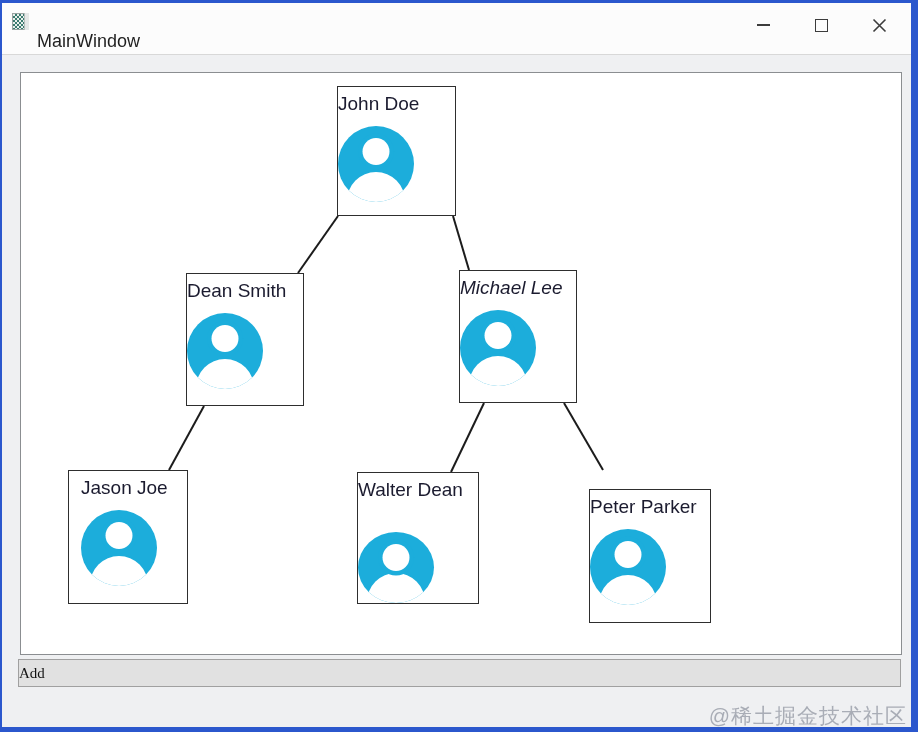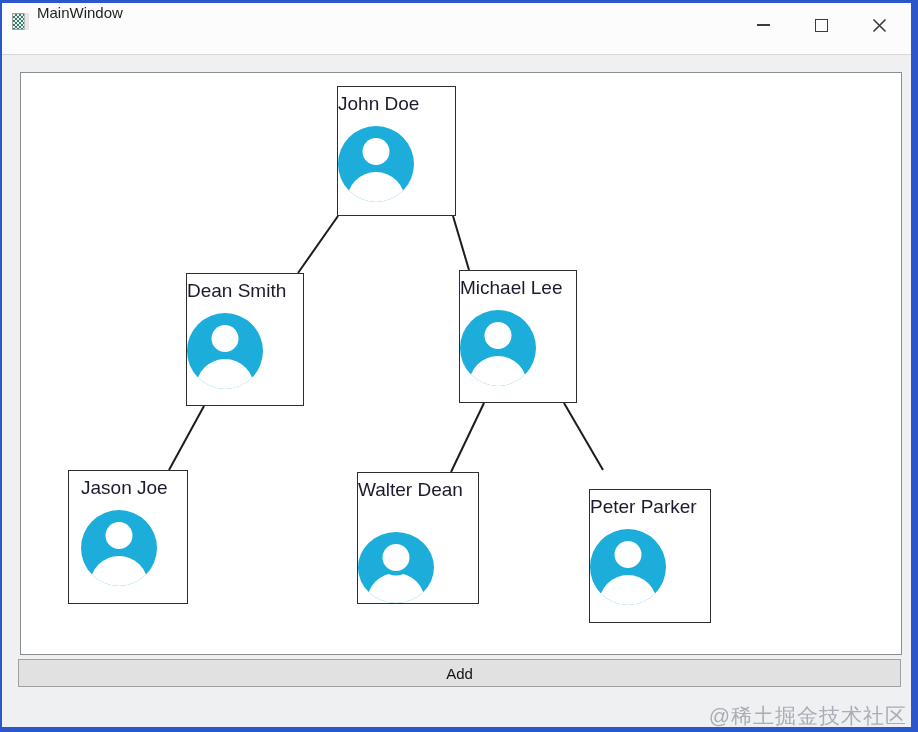--- a/index.html
+++ b/index.html
@@ -19,21 +19,21 @@
   .wb-left{left:0;top:0;bottom:0;width:2px;}
   .wb-right{right:0;top:0;bottom:0;width:7px;}
   .wb-bottom{left:0;bottom:0;right:0;height:5px;}
 
   
   .titlebar{position:absolute;left:0;top:0;width:100%;height:55px;background:#fcfcfc;border-bottom:1px solid #d8d8d8;}
   .app-icon{position:absolute;left:12px;top:13px;width:17px;height:17px;border:1px solid #9aa3a1;background:
     repeating-conic-gradient(#3a7a6e 0% 25%, #e8efec 0% 50%);
     background-size:4px 4px;}
   .app-icon::after{content:"";position:absolute;right:-1px;top:-1px;width:4px;height:17px;background:#e4e7e6;border-left:1px solid #b5bcba;}
-  .title-text{position:absolute;left:37px;top:4px;font-size:15px;color:#1f1f1f;}
+  .title-text{position:absolute;left:37px;top:31px;font-size:18px;color:#1f1f1f;}
   .winbtn{position:absolute;top:3px;height:44px;width:58px;display:flex;align-items:center;justify-content:center;cursor:default;}
   .btn-min{left:734px;} .btn-max{left:792px;} .btn-close{left:850px;}
   .glyph-min{width:13px;height:2px;background:#3c3c3c;}
   .glyph-max{width:13px;height:13px;border:1.6px solid #3c3c3c;background:transparent;}
 
   
   .canvas{position:absolute;left:20px;top:72px;width:882px;height:583px;background:#ffffff;border:1px solid #8b8e91;}
   .edges{position:absolute;left:0;top:0;width:882px;height:583px;}
 
   
@@ -42,21 +42,21 @@
   .node-name{font-size:19px;color:#1b1b2f;white-space:nowrap;line-height:24px;}
   .avatar{position:relative;width:76px;height:76px;border-radius:50%;background:var(--avatar);overflow:hidden;margin-top:10px;}
   .avatar-body{position:absolute;left:50%;bottom:-3px;transform:translateX(-50%);
         width:58px;height:33px;background:#ffffff;border-radius:29px 29px 0 0;}
   .avatar-head{position:absolute;left:50%;top:12px;transform:translateX(-50%);
         width:27px;height:27px;background:#ffffff;border-radius:50%;
         box-shadow:0 0 0 4.5px var(--avatar);}
 
   
   .add-button{position:absolute;left:18px;top:659px;width:883px;height:28px;background:#e1e1e1;border:1px solid #a0a0a0;
-        display:flex;align-items:center;justify-content:center;font-size:15px;color:#121212;}
+        display:flex;align-items:center;font-size:15px;color:#121212;font-family:Liberation Serif, serif;}
   .watermark{position:absolute;top:702px;right:11px;font-size:21px;color:#a9adb6;letter-spacing:1px;z-index:15;}
 </style>
 </head>
 <body>
 
 <div class="window">
 
   <div class="titlebar">
     <div class="app-icon"></div>
     <div class="title-text">MainWindow</div>
@@ -89,21 +89,21 @@
       <div class="avatar-head"></div>
     </div>
   </div>
       <div class="node" style="left: 165px; top: 200px; width: 118px; height: 133px;">
     <div class="node-name">Dean Smith</div>
     <div class="avatar">
       <div class="avatar-body"></div>
       <div class="avatar-head"></div>
     </div>
   </div>
-      <div class="node" style="left: 438px; top: 197px; width: 118px; height: 133px;">
+      <div class="node" style="left: 438px; top: 197px; width: 118px; height: 133px; font-style: italic;">
     <div class="node-name">Michael Lee</div>
     <div class="avatar">
       <div class="avatar-body"></div>
       <div class="avatar-head"></div>
     </div>
   </div>
       <div class="node" style="left: 47px; top: 397px; width: 120px; height: 134px; padding-left: 12px;">
     <div class="node-name">Jason Joe</div>
     <div class="avatar">
       <div class="avatar-body"></div>

